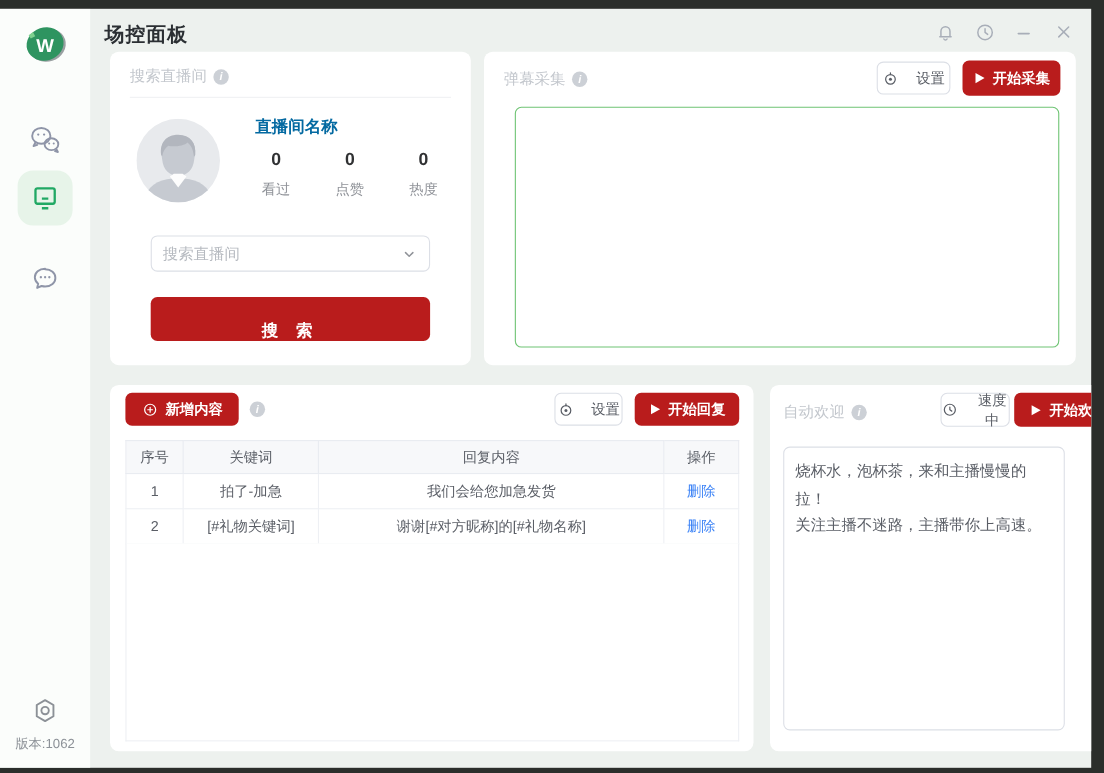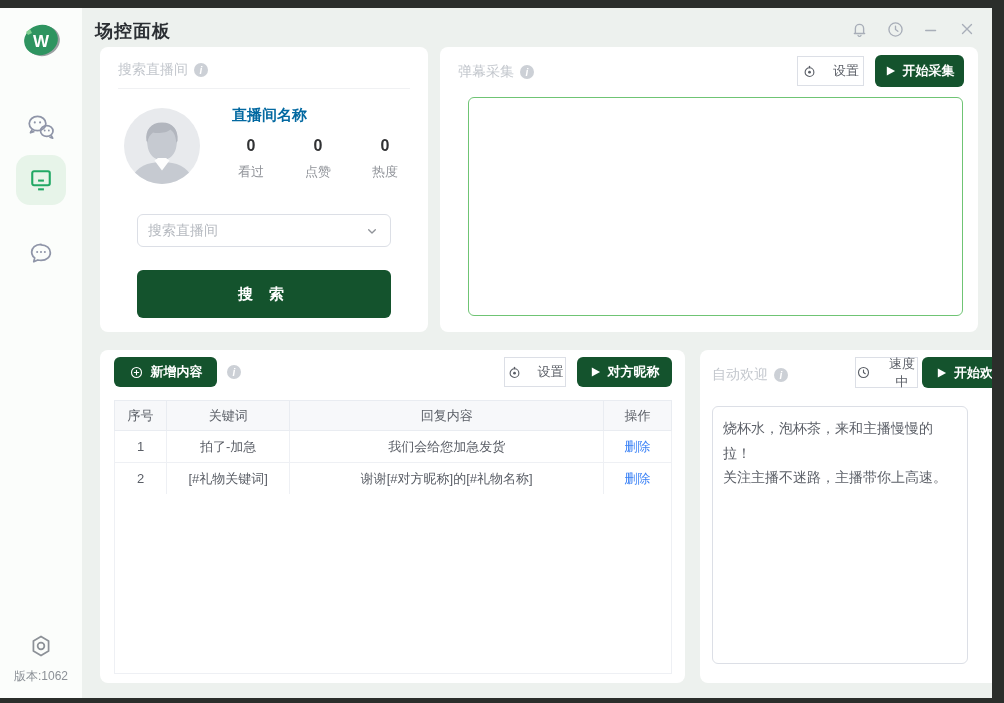--- a/index.html
+++ b/index.html
@@ -56,30 +56,30 @@
                font-weight:600; color:#0369a1; }
   .stats { position:absolute; left:128px; top:90px; width:180px;
            display:flex; justify-content:space-between; }
   .stat { width:46px; text-align:center; }
   .stat .v { font-size:16px; font-weight:bold; color:#303133; }
   .stat .l { margin-top:8px; font-size:13px; color:#909399; }
   .room-select { position:absolute; left:37px; top:167px; width:254px; height:33px;
                  border:1px solid #dcdfe6; border-radius:6px; background:#fff;
                  display:flex; align-items:center; padding:0 10px; cursor:pointer; }
   .room-select .ph { flex:1; font-size:14px; color:#b6bac0; }
-  .btn-green { background:#14532d; color:#fff; border:none; border-radius:6px;
+  .btn-green { background:#b91c1c; color:#fff; border:none; border-radius:6px;
                display:flex; align-items:center; justify-content:center; gap:7px;
                font-size:13px; font-weight:bold; cursor:pointer;
                font-family:inherit; }
   .btn-outline { background:#fff; color:#5a5e66; border:1px solid #dcdfe6;
-                 border-radius:0; display:flex; align-items:center;
+                 border-radius:6px; display:flex; align-items:center;
                  justify-content:center; gap:16px; font-size:13px; cursor:pointer;
                  font-family:inherit; }
-  .search-btn { position:absolute; left:37px; top:223px; width:254px; height:48px;
-                font-size:15px; letter-spacing:6px; }
+  .search-btn { position:absolute; left:37px; top:223px; width:254px; height:40px;
+                font-size:15px; letter-spacing:6px;align-items:flex-end; }
 
   
   .p-danmaku .panel-title { position:absolute; left:18px; top:16px; }
   .p-danmaku .btn-settings { position:absolute; right:114px; top:9px; width:67px; height:30px; }
   .p-danmaku .btn-start { position:absolute; right:14px; top:8px; width:89px; height:32px; }
   .danmaku-box { position:absolute; left:28px; top:50px; width:495px; height:219px;
                  border:1px solid #6fc474; border-radius:6px; background:#fff; }
 
   
   .p-reply .btn-add { position:absolute; left:14px; top:7px; width:103px; height:30px; }
@@ -297,21 +297,21 @@
         </svg>
       </span>
       <span>设置</span>
     </button>
     <button class="btn-green btn-start">
       <span>
         <svg width="11" height="12" viewBox="0 0 12 12">
             <path d="M2 1 l9 5 -9 5 z" fill="#fff"></path>
           </svg>
       </span>
-      <span>对方昵称</span>
+      <span>开始回复</span>
     </button>
 
     <table class="reply-table">
       <thead>
         <tr>
           <th class="c0">序号</th>
           <th class="c1">关键词</th>
           <th class="c2">回复内容</th>
           <th class="c3">操作</th>
         </tr>

